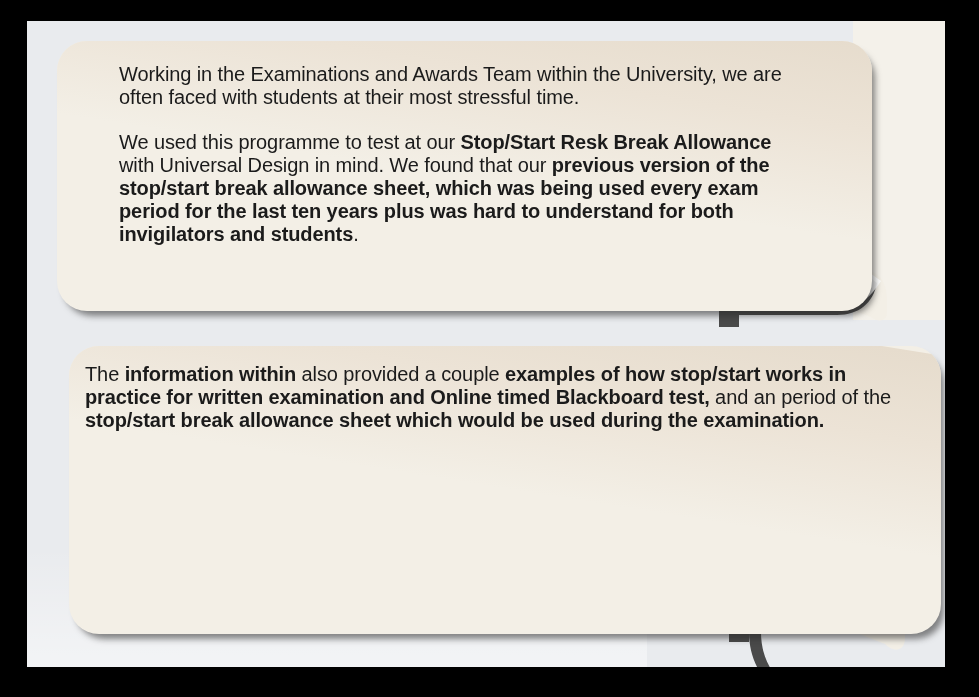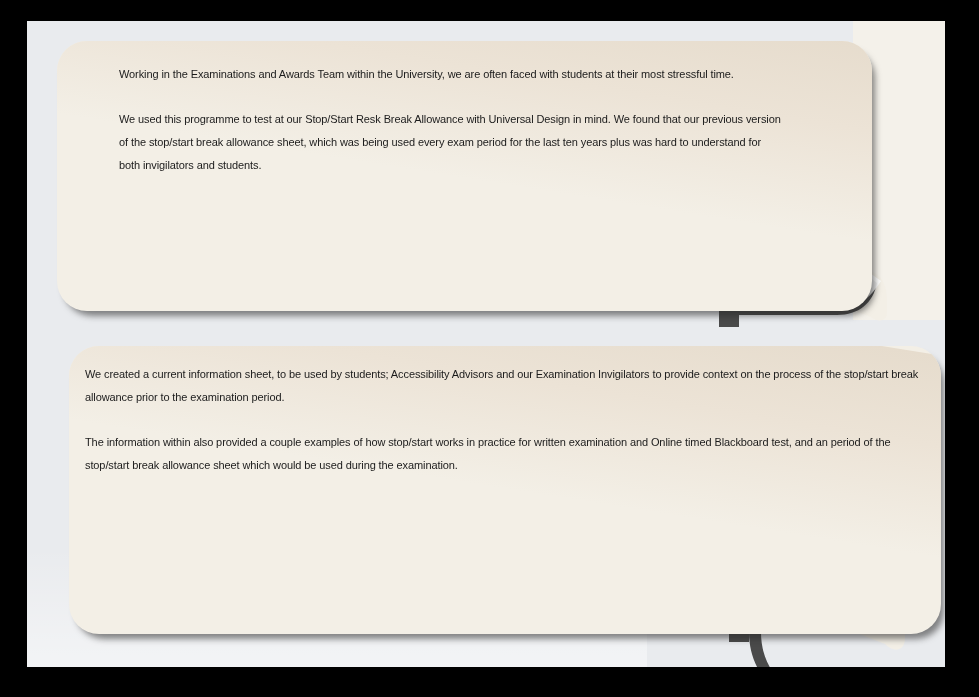--- a/index.html
+++ b/index.html
@@ -51,27 +51,27 @@
   .bubble .band:before{
     content:"";
     position:absolute; left:-10%; top:-140px; width:120%; height:200px;
     background:linear-gradient(180deg,#e6dccd 0%, #ece3d6 45%, #f3efe6 100%);
     transform:rotate(9deg);
     transform-origin:0 100%;
   }
   .bubble .txt{
     position:relative;
     color:#1b1b1b;
-    font-size:11px;
+    font-size:20px;
     line-height:23px;
     letter-spacing:-0.1px;
   }
   .bubble p{margin:0 0 22px 0;}
   .bubble p:last-child{margin-bottom:0;}
-  .bubble b{font-weight:normal;}
+  .bubble b{font-weight:bold;}
 
   #bubble-1{
     left:30px; top:20px; width:815px; height:270px;
   }
   #bubble-1 .txt{ padding:22px 90px 0 62px; }
 
   #bubble-2{
     left:42px; top:325px; width:872px; height:288px;
   }
   #bubble-2 .txt{ padding:17px 20px 0 16px; }
@@ -115,19 +115,18 @@
       <div class="band"></div>
       <div class="txt">
           <p><span>Working in the Examinations and Awards Team within the University, we are often faced with students at their most stressful time.</span></p>
           <p><span>We used this programme to test at our </span><b>Stop/Start Resk Break Allowance</b><span> with Universal Design in mind. We found that our </span><b>previous version of the stop/start break allowance sheet</b><b>, which was being used every exam period for the last ten years plus was hard to understand for both invigilators and students</b><span>.</span></p>
         </div>
     </div>
 
     <div class="bubble" id="bubble-2">
       <div class="band"></div>
       <div class="txt">
-          <p><span>We created a </span><b>current information sheet, to be used by students; Accessibility Advisors and our Examination Invigilators to provide context on the process of the stop/start break allowance prior to the examination period</b><span>.</span></p>
           <p><span>The </span><b>information within</b><span> also provided a couple </span><b>examples of how stop/start works in practice for written examination and Online timed Blackboard test,</b><span> and an period of the </span><b>stop/start break allowance sheet which would be used during the examination.</b></p>
         </div>
     </div>
 
   </div>
 </div>
 
 </body></html>

